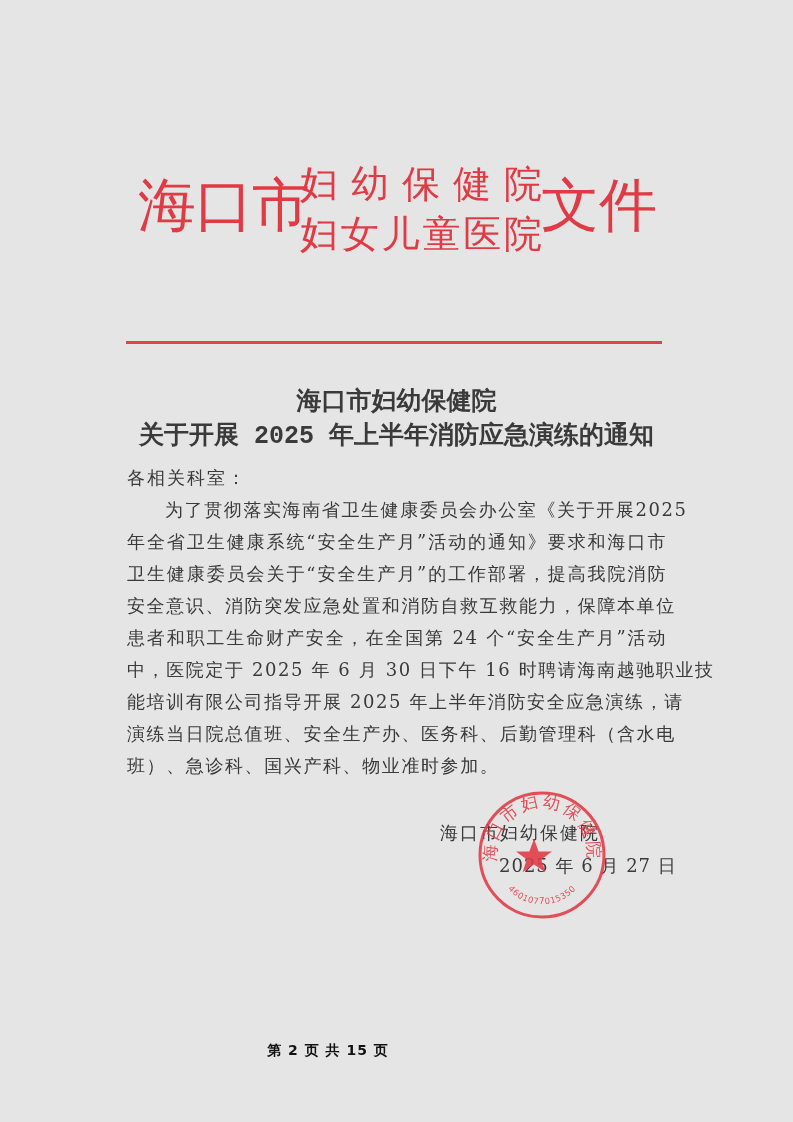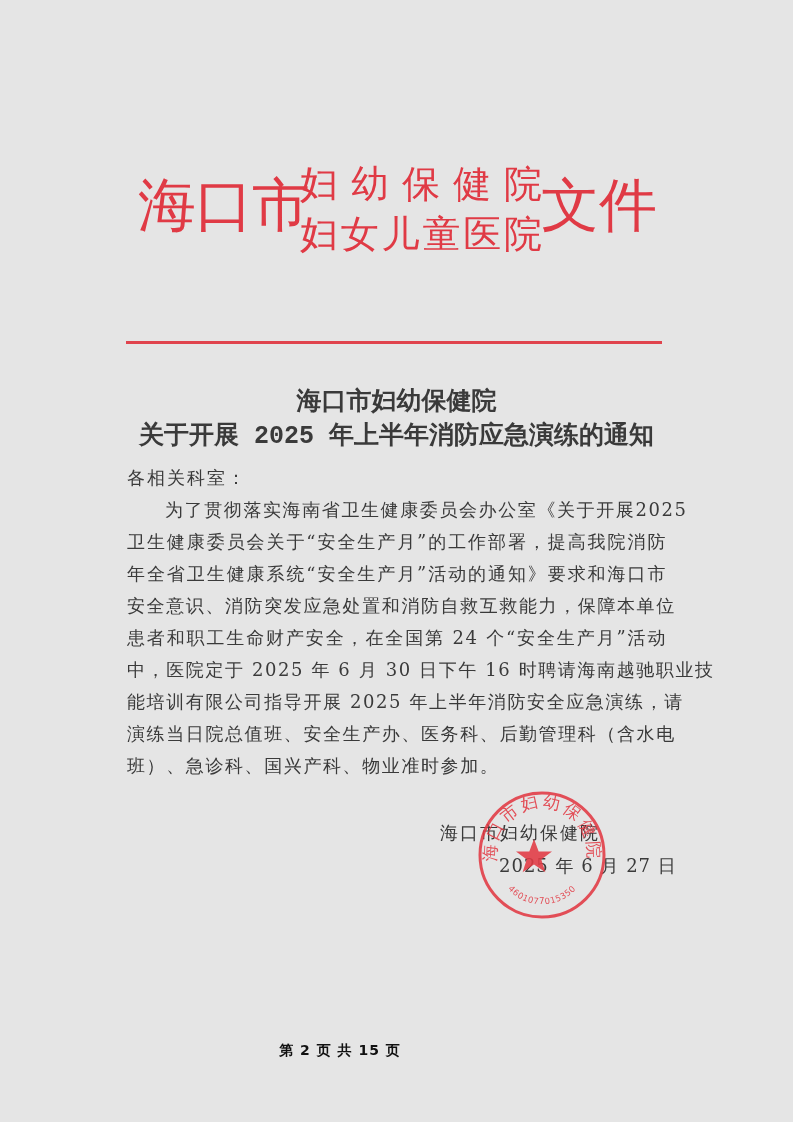--- a/index.html
+++ b/index.html
@@ -40,21 +40,21 @@
   .sign-org { position: absolute; left: 440px; top: 820px; font-size: 18px; line-height: 26px; color: #3a3a3a;
               letter-spacing: 2px; white-space: nowrap; z-index: 1; }
   .sign-date { position: absolute; left: 458px; top: 853px; font-size: 18px; line-height: 26px; color: #3a3a3a;
                letter-spacing: 1px; white-space: nowrap; z-index: 1; margin-left: 41px; }
 
   
   .seal { position: absolute; left: 476px; top: 789px; width: 132px; height: 132px; z-index: 2; opacity: 0.88; }
 
   
   .page-footer { position: absolute; left: 0; top: 1042px; width: 656px; text-align: center; font-size: 14px;
-                 font-weight: bold; color: #111; font-family: "DejaVu Sans", sans-serif; letter-spacing: 1px; padding-left: 12px; }
+                 font-weight: bold; color: #111; font-family: "DejaVu Sans", sans-serif; letter-spacing: 1px; }
 </style>
 </head>
 <body>
 
 <div class="page">
 
   <div class="redhead">
     <div class="rh-city">海口市</div>
     <div class="rh-stack">
       <div class="rh-line1">
@@ -78,22 +78,22 @@
 
   <div class="red-rule"></div>
 
   <div class="doc-title t1">海口市妇幼保健院</div>
   <div class="doc-title t2">关于开展 2025 年上半年消防应急演练的通知</div>
 
   <div class="body-text">
     <div class="salutation">各相关科室：</div>
     <div class="para" style="text-indent:0">
       <span class="ln first">为了贯彻落实海南省卫生健康委员会办公室《关于开展2025</span>
+      <span class="ln">年全省卫生健康系统“安全生产月”活动的通知》要求和海口市</span>
       <span class="ln">卫生健康委员会关于“安全生产月”的工作部署，提高我院消防</span>
-      <span class="ln">年全省卫生健康系统“安全生产月”活动的通知》要求和海口市</span>
       <span class="ln">安全意识、消防突发应急处置和消防自救互救能力，保障本单位</span>
       <span class="ln">患者和职工生命财产安全，在全国第 24 个“安全生产月”活动</span>
       <span class="ln">中，医院定于 2025 年 6 月 30 日下午 16 时聘请海南越驰职业技</span>
       <span class="ln">能培训有限公司指导开展 2025 年上半年消防安全应急演练，请</span>
       <span class="ln">演练当日院总值班、安全生产办、医务科、后勤管理科（含水电</span>
       <span class="ln last">班）、急诊科、国兴产科、物业准时参加。</span>
     </div>
   </div>
 
   <div class="sign-org">海口市妇幼保健院</div>

